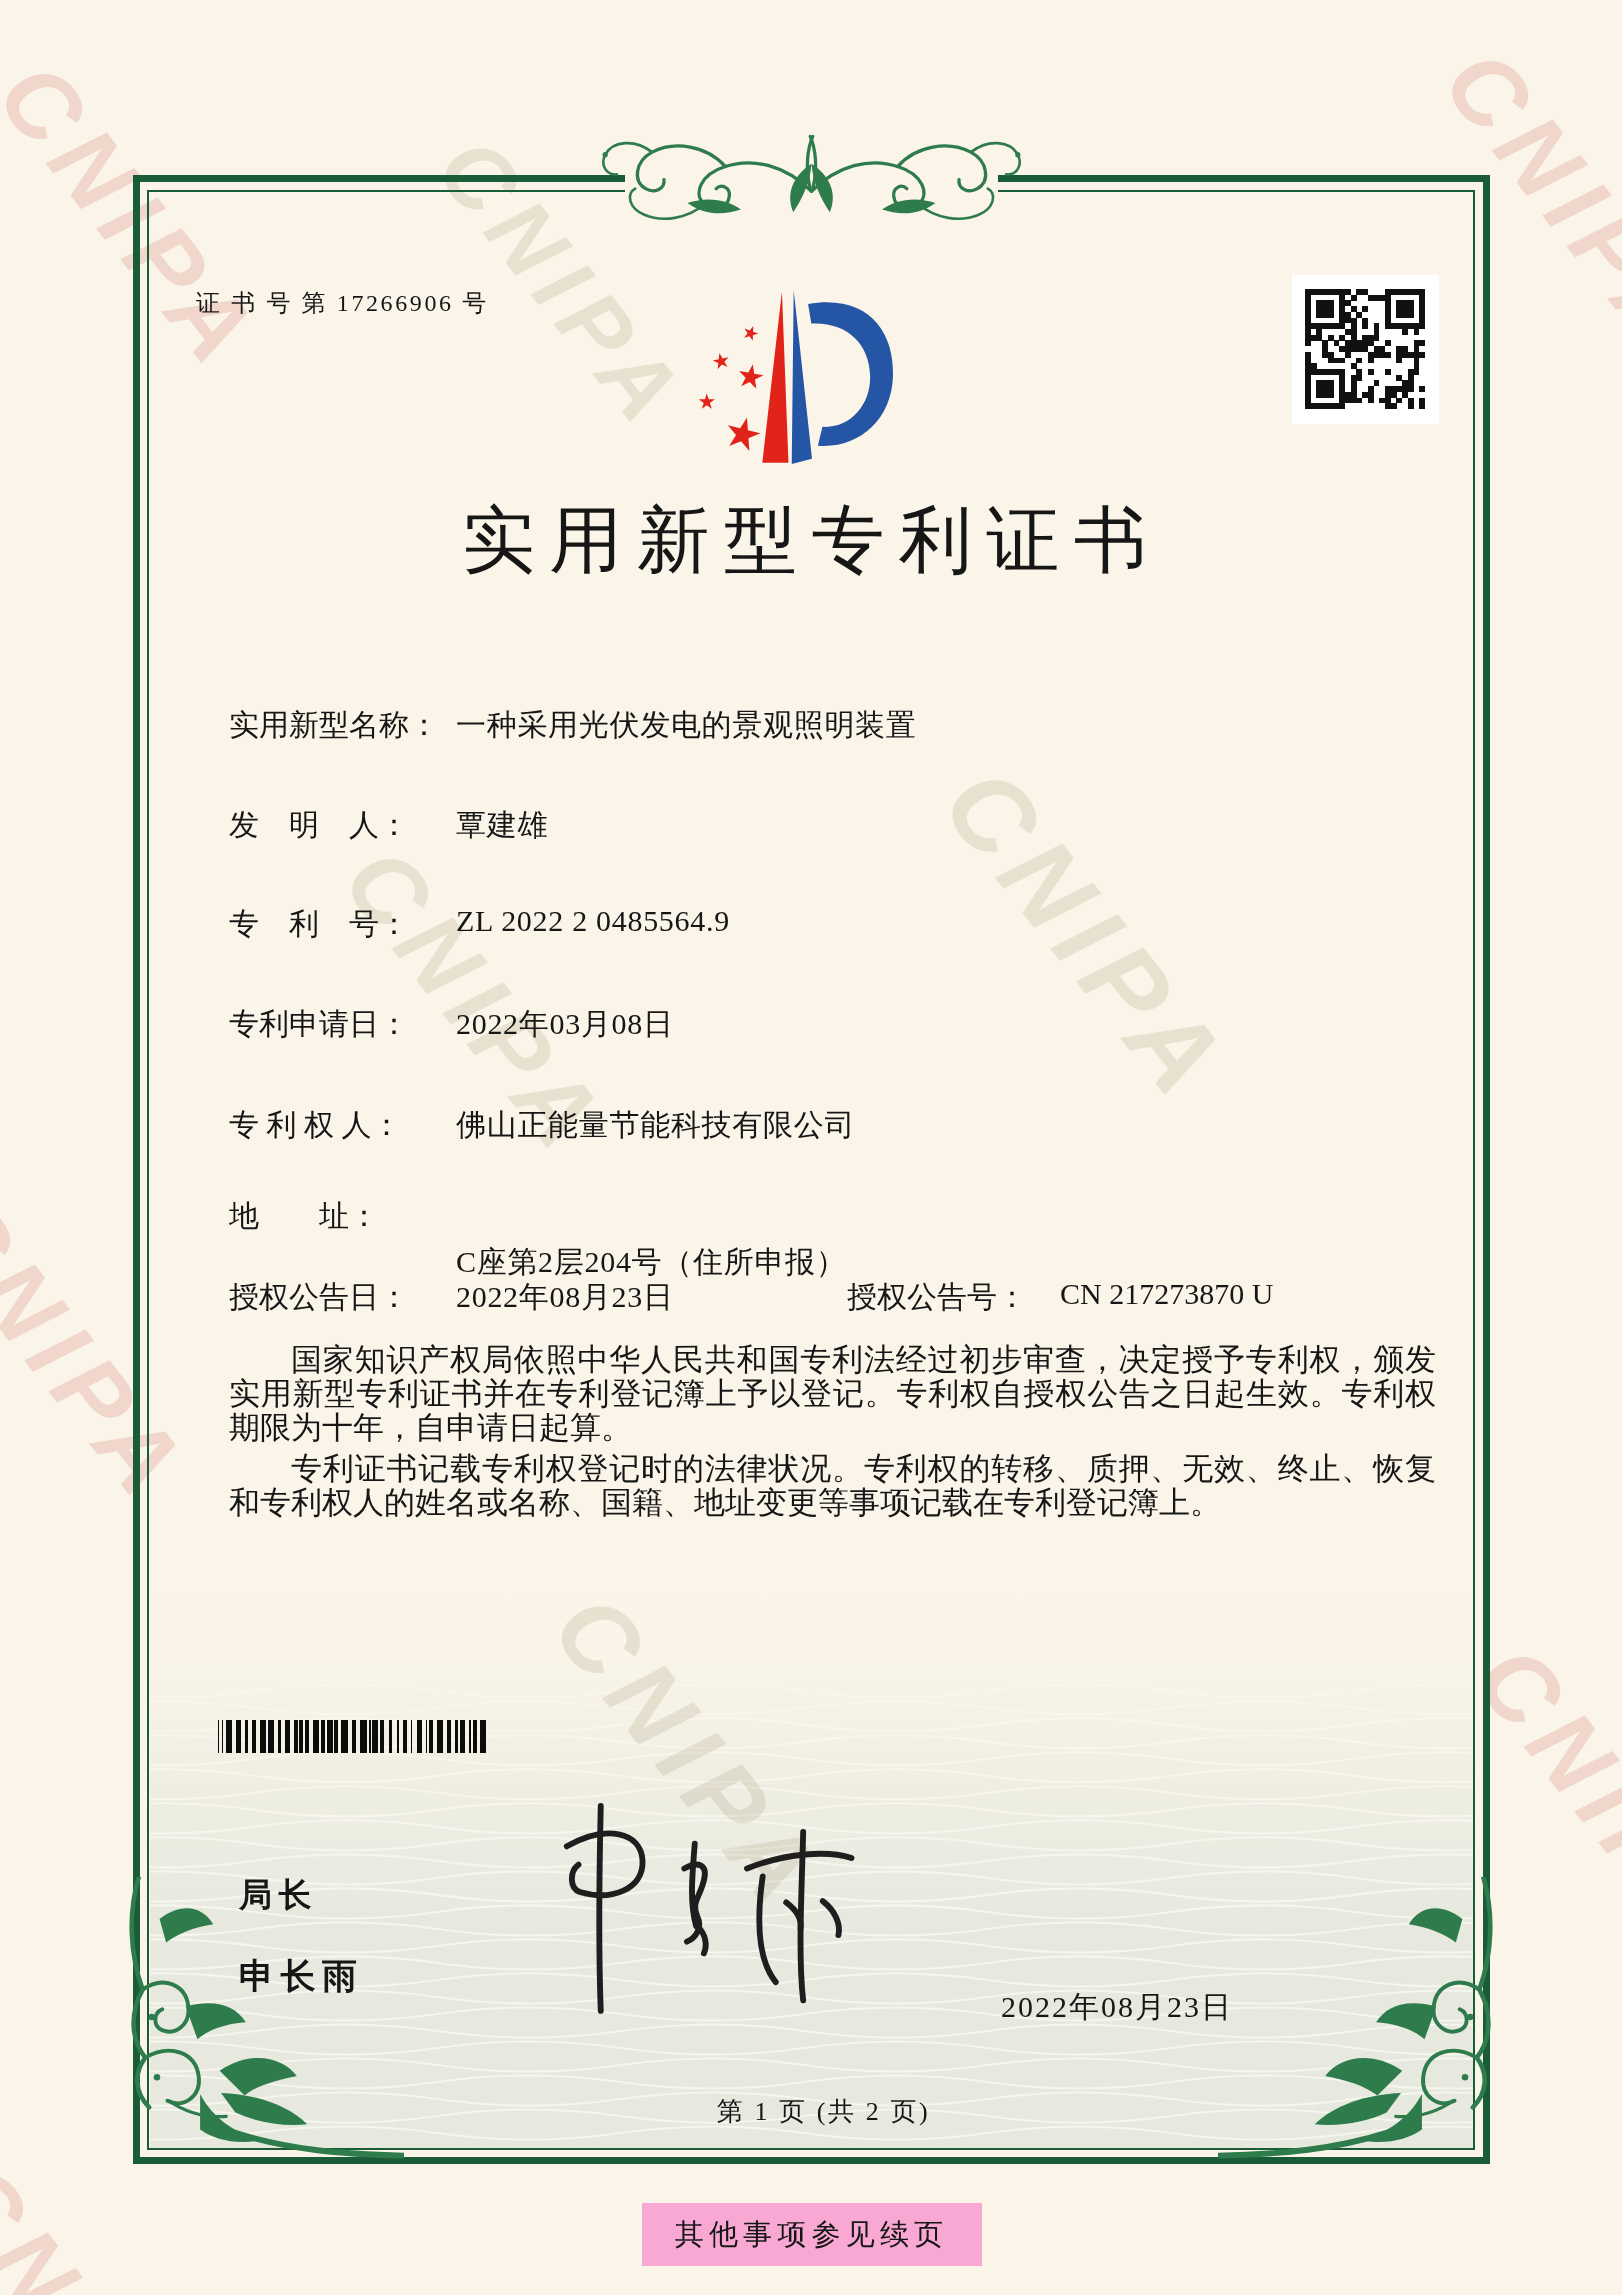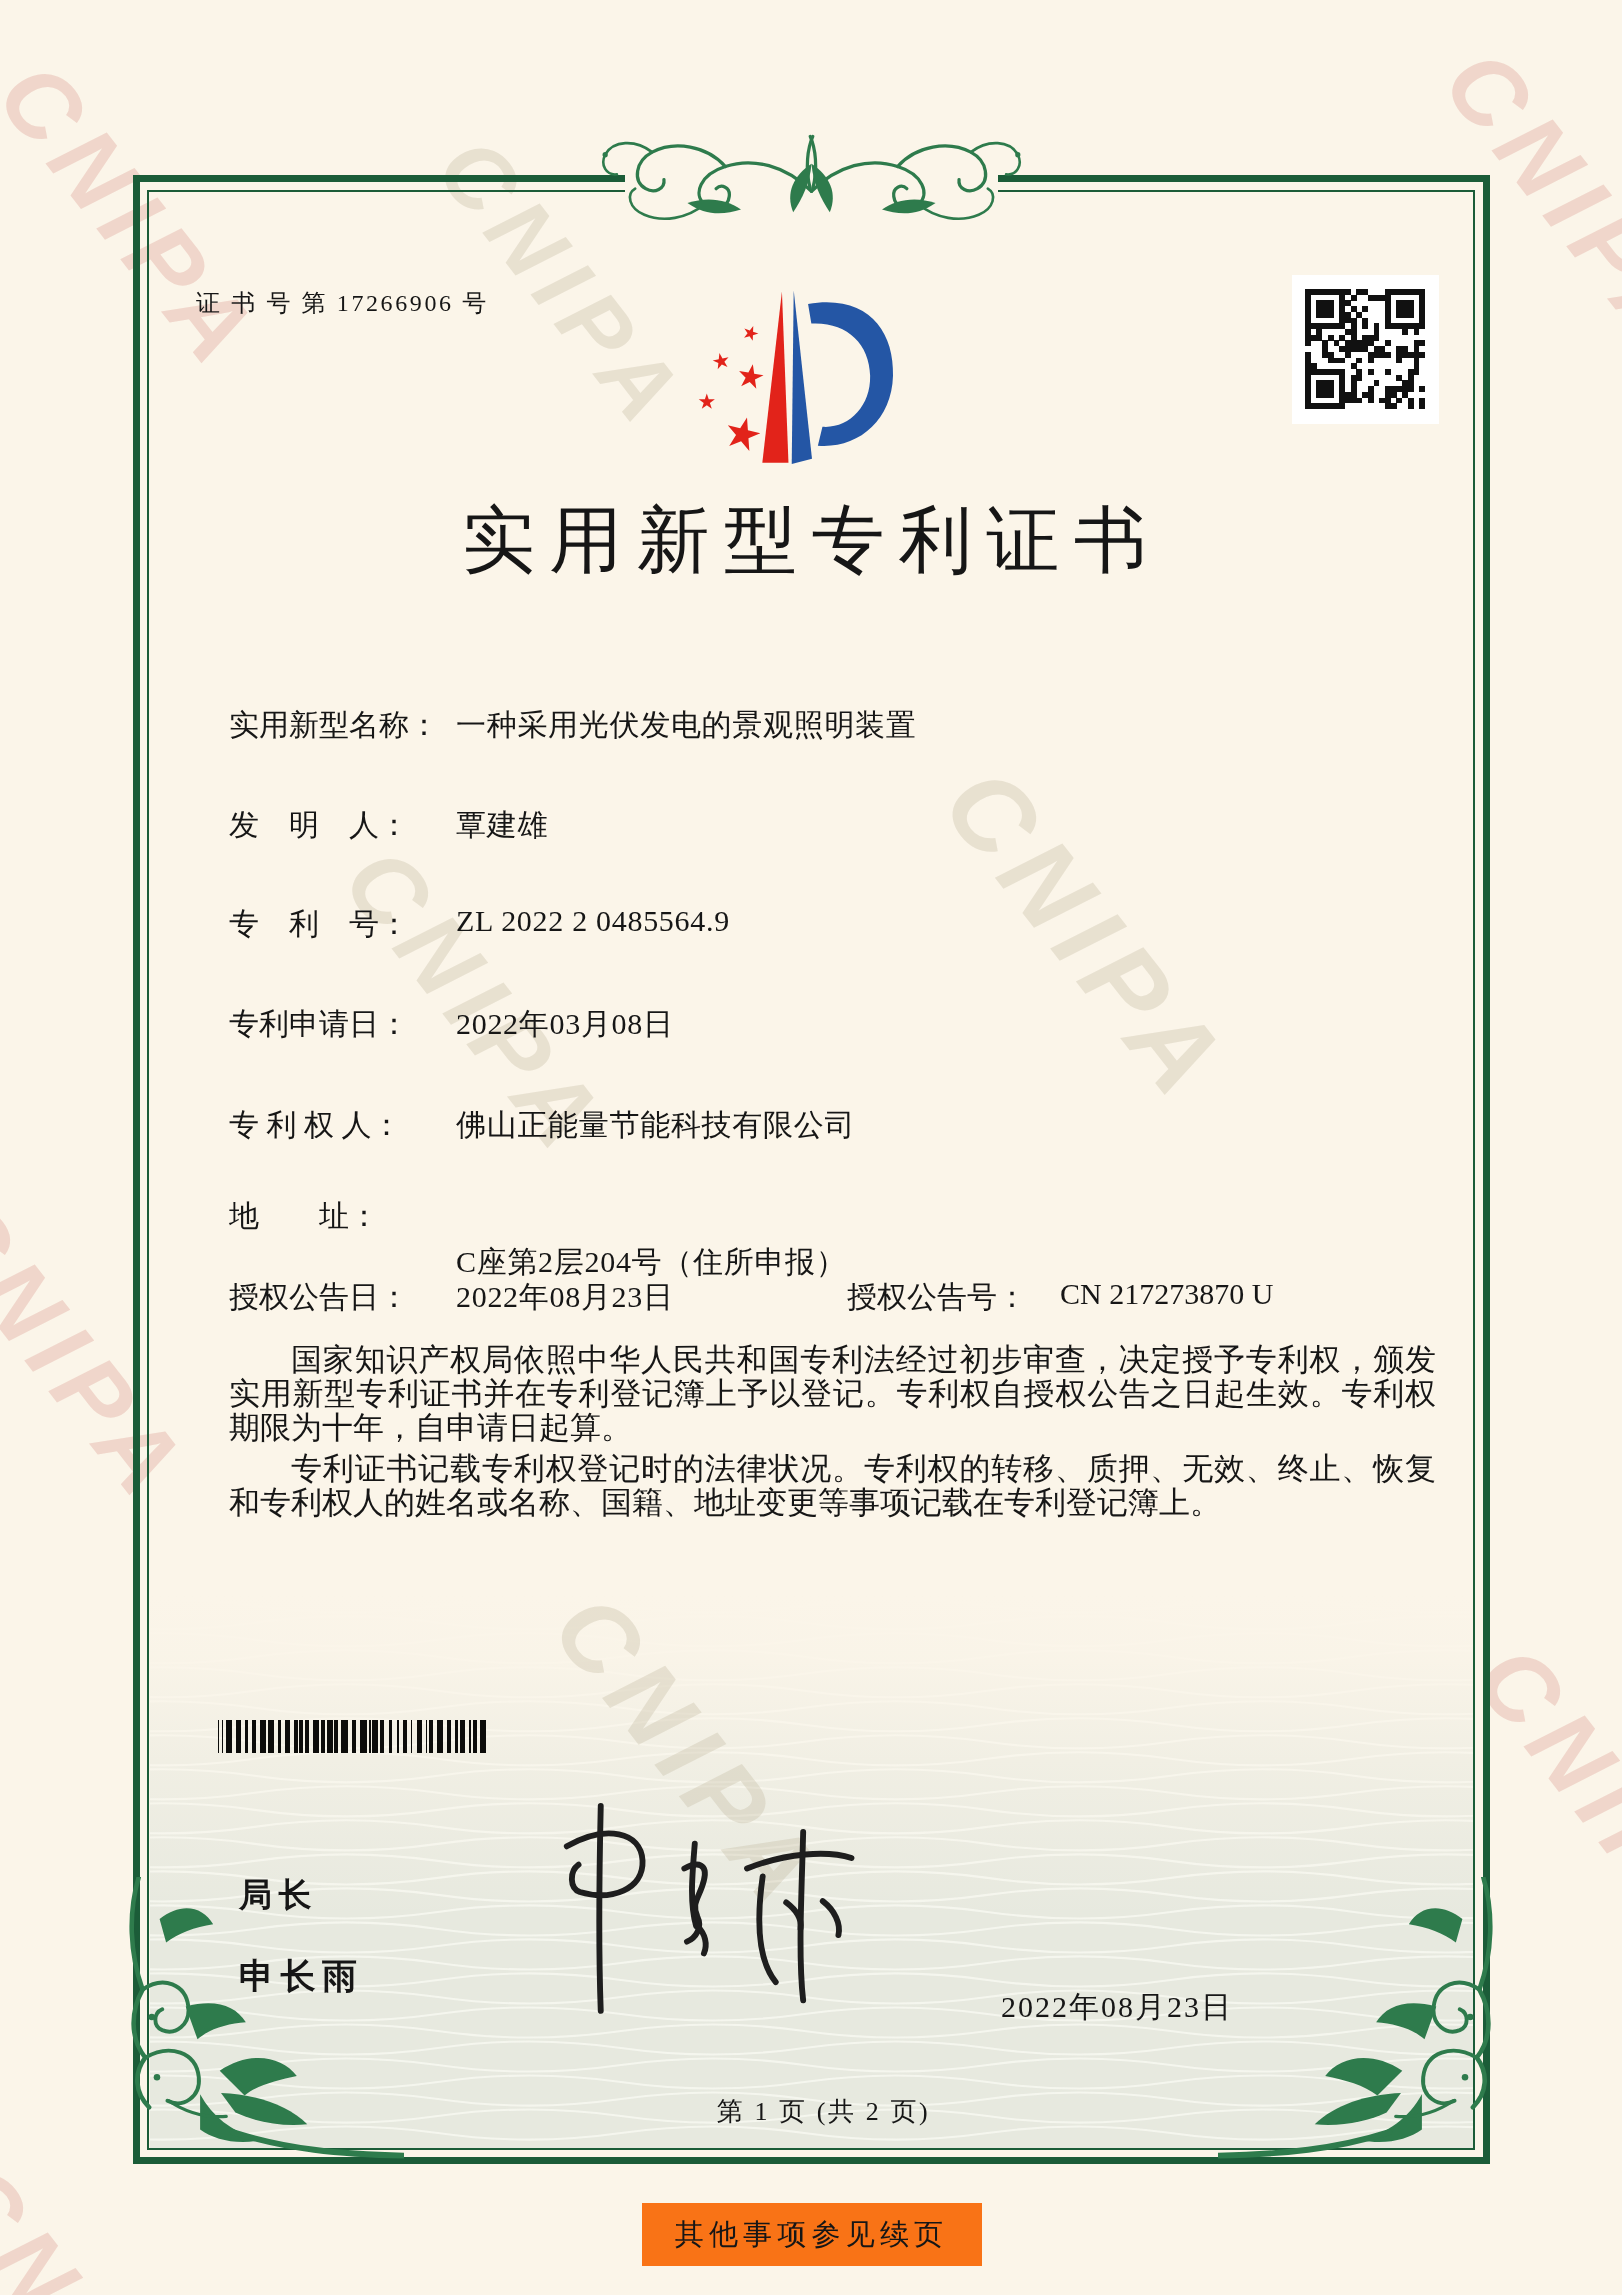--- a/index.html
+++ b/index.html
@@ -50,21 +50,21 @@
   .body-text p{margin:0;text-indent:2em;}
   .body-text p + p{margin-top:6.5px;}
   
   .barcode{position:absolute;left:218px;top:1720px;z-index:5;}
   .director-label{position:absolute;left:239px;top:1873px;font-size:33px;letter-spacing:6.5px;font-family:"Liberation Sans",sans-serif;font-weight:600;z-index:5;}
   .director-name{position:absolute;left:239px;top:1953px;font-size:35px;letter-spacing:6.5px;font-family:Liberation Mono, monospace;font-weight:600;z-index:5;}
   .signature{position:absolute;left:543px;top:1798px;width:314px;height:222px;z-index:5;}
   .sig-stroke{stroke:#1e1e1e;stroke-width:9;fill:none;stroke-linecap:round;stroke-linejoin:round;}
   .issue-date{position:absolute;left:1001px;top:1987px;font-size:30px;letter-spacing:2px;z-index:5;}
   .page-info{position:absolute;left:0;top:2094px;width:1623px;text-align:center;font-size:26px;letter-spacing:2.6px;z-index:5;padding-left:12px;}
-  .cont-box{position:absolute;left:50%;transform:translateX(-50%);top:2203px;width:340px;height:63px;background:#f97316;z-index:5;
+  .cont-box{position:absolute;left:50%;transform:translateX(-50%);top:2203px;width:340px;height:63px;background:#f9a8d4;z-index:5;
       display:flex;align-items:center;justify-content:center;}
   .cont-box span{font-size:29px;letter-spacing:5.2px;}
 </style>
 </head>
 <body>
 
 <div class="page" style="--bg: #fbf5e9; --green: #1b5c38; --orn: #2e7b4c; --red: #e2231a; --blue: #2456a5; --waveband: #e7e9df; --ink: #161616;">
 
   <div class="wave-band">
     <svg id="waves" width="1323" height="554" viewBox="0 0 2022 846">

